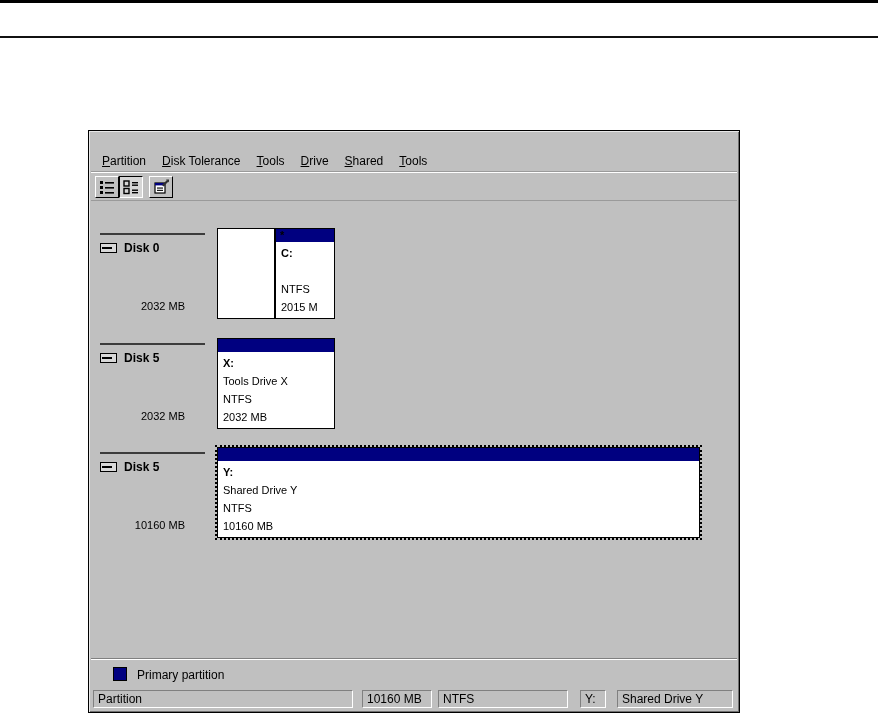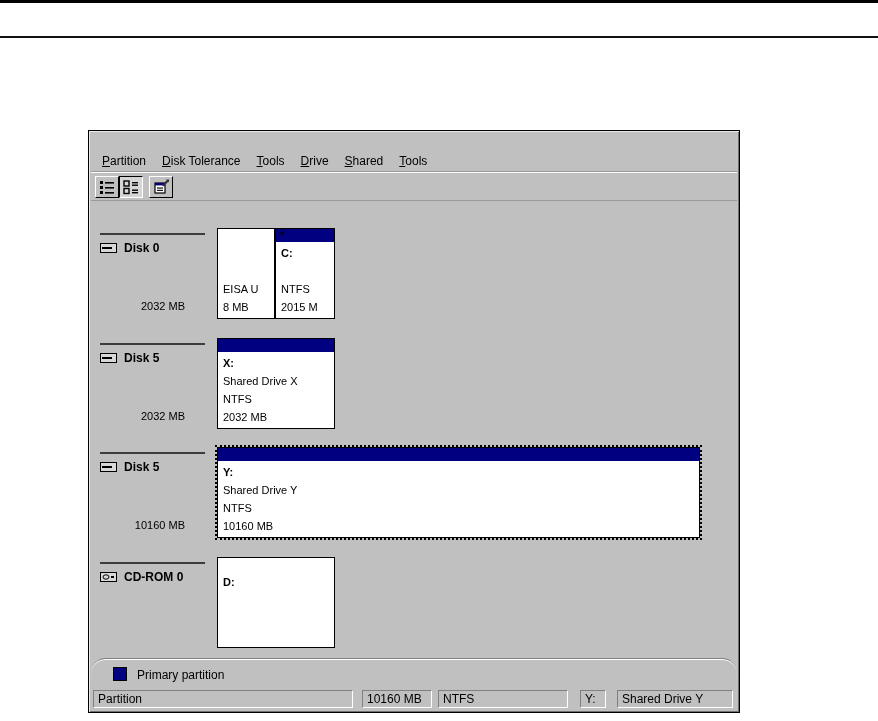--- a/index.html
+++ b/index.html
@@ -84,21 +84,21 @@
   .part-band { position: relative; height: 13px; width: 100%; }
   .part-band.navy { background: #000080; }
   .band-marker { position: absolute; left: 4px; top: 0px; color: #000; font-size: 11px; font-weight: bold; line-height: 12px; }
   .part-lines { padding: 2px 2px 0 5px; }
   .part-line { height: 18px; line-height: 18px; font-size: 11px; white-space: nowrap; overflow: hidden; }
   .part-line.first { font-weight: bold; }
 
   
   .legend {
     position: absolute; left: 0; top: 525px; width: 646px; height: 31px;
-    border-top: 1px solid #808080; box-shadow: 0 1px 0 #ffffff inset; border-radius: 15px;
+    border-top: 1px solid #808080; box-shadow: 0 1px 0 #ffffff inset;
   }
   .legend-swatch { position: absolute; left: 22px; top: 8px; width: 14px; height: 14px; background: #000080; border: 1px solid #000; }
   .legend-label { position: absolute; left: 46px; top: 9px; font-size: 12px; }
 
   
   .statusbar { position: absolute; left: 0; top: 556px; width: 646px; height: 21px; }
   .status-panel {
     position: absolute; top: 1px; height: 18px; background: #c0c0c0;
     border-top: 1px solid #808080; border-left: 1px solid #808080;
     border-bottom: 1px solid #fff; border-right: 1px solid #fff;
@@ -165,26 +165,20 @@
           <div class="row-label">
             <svg class="dev-icon" width="17" height="10" viewBox="0 0 17 10">
               <rect x="0.5" y="0.5" width="16" height="9" fill="#d8d8d8" stroke="#000"></rect>
               <rect x="2" y="4" width="10" height="2" fill="#000"></rect>
             </svg>
             <span class="dev-name">Disk 0</span>
           </div>
           <div class="dev-size">2032 MB</div>
           <div class="part-box" style="left:126px;width:58px">
             <div class="part-band"></div>
-            <div class="part-lines">
-              <div class="part-line first"></div>
-              <div class="part-line"></div>
-              <div class="part-line">EISA U</div>
-              <div class="part-line">8 MB</div>
-            </div>
           </div>
           <div class="part-box" style="left:184px;width:60px">
             <div class="part-band navy">
               <span class="band-marker">*</span>
             </div>
             <div class="part-lines">
               <div class="part-line first">C:</div>
               <div class="part-line"></div>
               <div class="part-line">NTFS</div>
               <div class="part-line">2015 M</div>
@@ -199,21 +193,21 @@
               <rect x="0.5" y="0.5" width="16" height="9" fill="#d8d8d8" stroke="#000"></rect>
               <rect x="2" y="4" width="10" height="2" fill="#000"></rect>
             </svg>
             <span class="dev-name">Disk 5</span>
           </div>
           <div class="dev-size">2032 MB</div>
           <div class="part-box" style="left:126px;width:118px">
             <div class="part-band navy"></div>
             <div class="part-lines">
               <div class="part-line first">X:</div>
-              <div class="part-line">Shared Drive X</div>
+              <div class="part-line">Tools Drive X</div>
               <div class="part-line">NTFS</div>
               <div class="part-line">2032 MB</div>
             </div>
           </div>
         </div>
 
         <div class="disk-row" style="top:246px">
           <div class="row-sep"></div>
           <div class="row-label">
             <svg class="dev-icon" width="17" height="10" viewBox="0 0 17 10">
@@ -227,40 +221,20 @@
             <div class="part-band navy"></div>
             <div class="part-lines">
               <div class="part-line first">Y:</div>
               <div class="part-line">Shared Drive Y</div>
               <div class="part-line">NTFS</div>
               <div class="part-line">10160 MB</div>
             </div>
           </div>
         </div>
 
-        <div class="disk-row" style="top:356px">
-          <div class="row-sep"></div>
-          <div class="row-label">
-            <svg class="dev-icon" width="17" height="10" viewBox="0 0 17 10">
-              <rect x="0.5" y="0.5" width="16" height="9" fill="#d8d8d8" stroke="#000"></rect>
-              <ellipse cx="6" cy="5" rx="3" ry="2.2" fill="none" stroke="#000" stroke-width="1"></ellipse>
-              <rect x="11" y="4" width="3" height="2" fill="#000"></rect>
-            </svg>
-            <span class="dev-name">CD-ROM 0</span>
-          </div>
-          <div class="part-box" style="left:126px;width:118px">
-            <div class="part-band"></div>
-            <div class="part-lines">
-              <div class="part-line first">D:</div>
-              <div class="part-line"></div>
-              <div class="part-line"></div>
-              <div class="part-line"></div>
-            </div>
-          </div>
-        </div>
 
       </div>
 
       <div class="legend">
         <div class="legend-swatch"></div>
         <div class="legend-label">Primary partition</div>
       </div>
 
       <div class="statusbar">
         <div class="status-panel" style="left:2px;width:260px">Partition</div>

